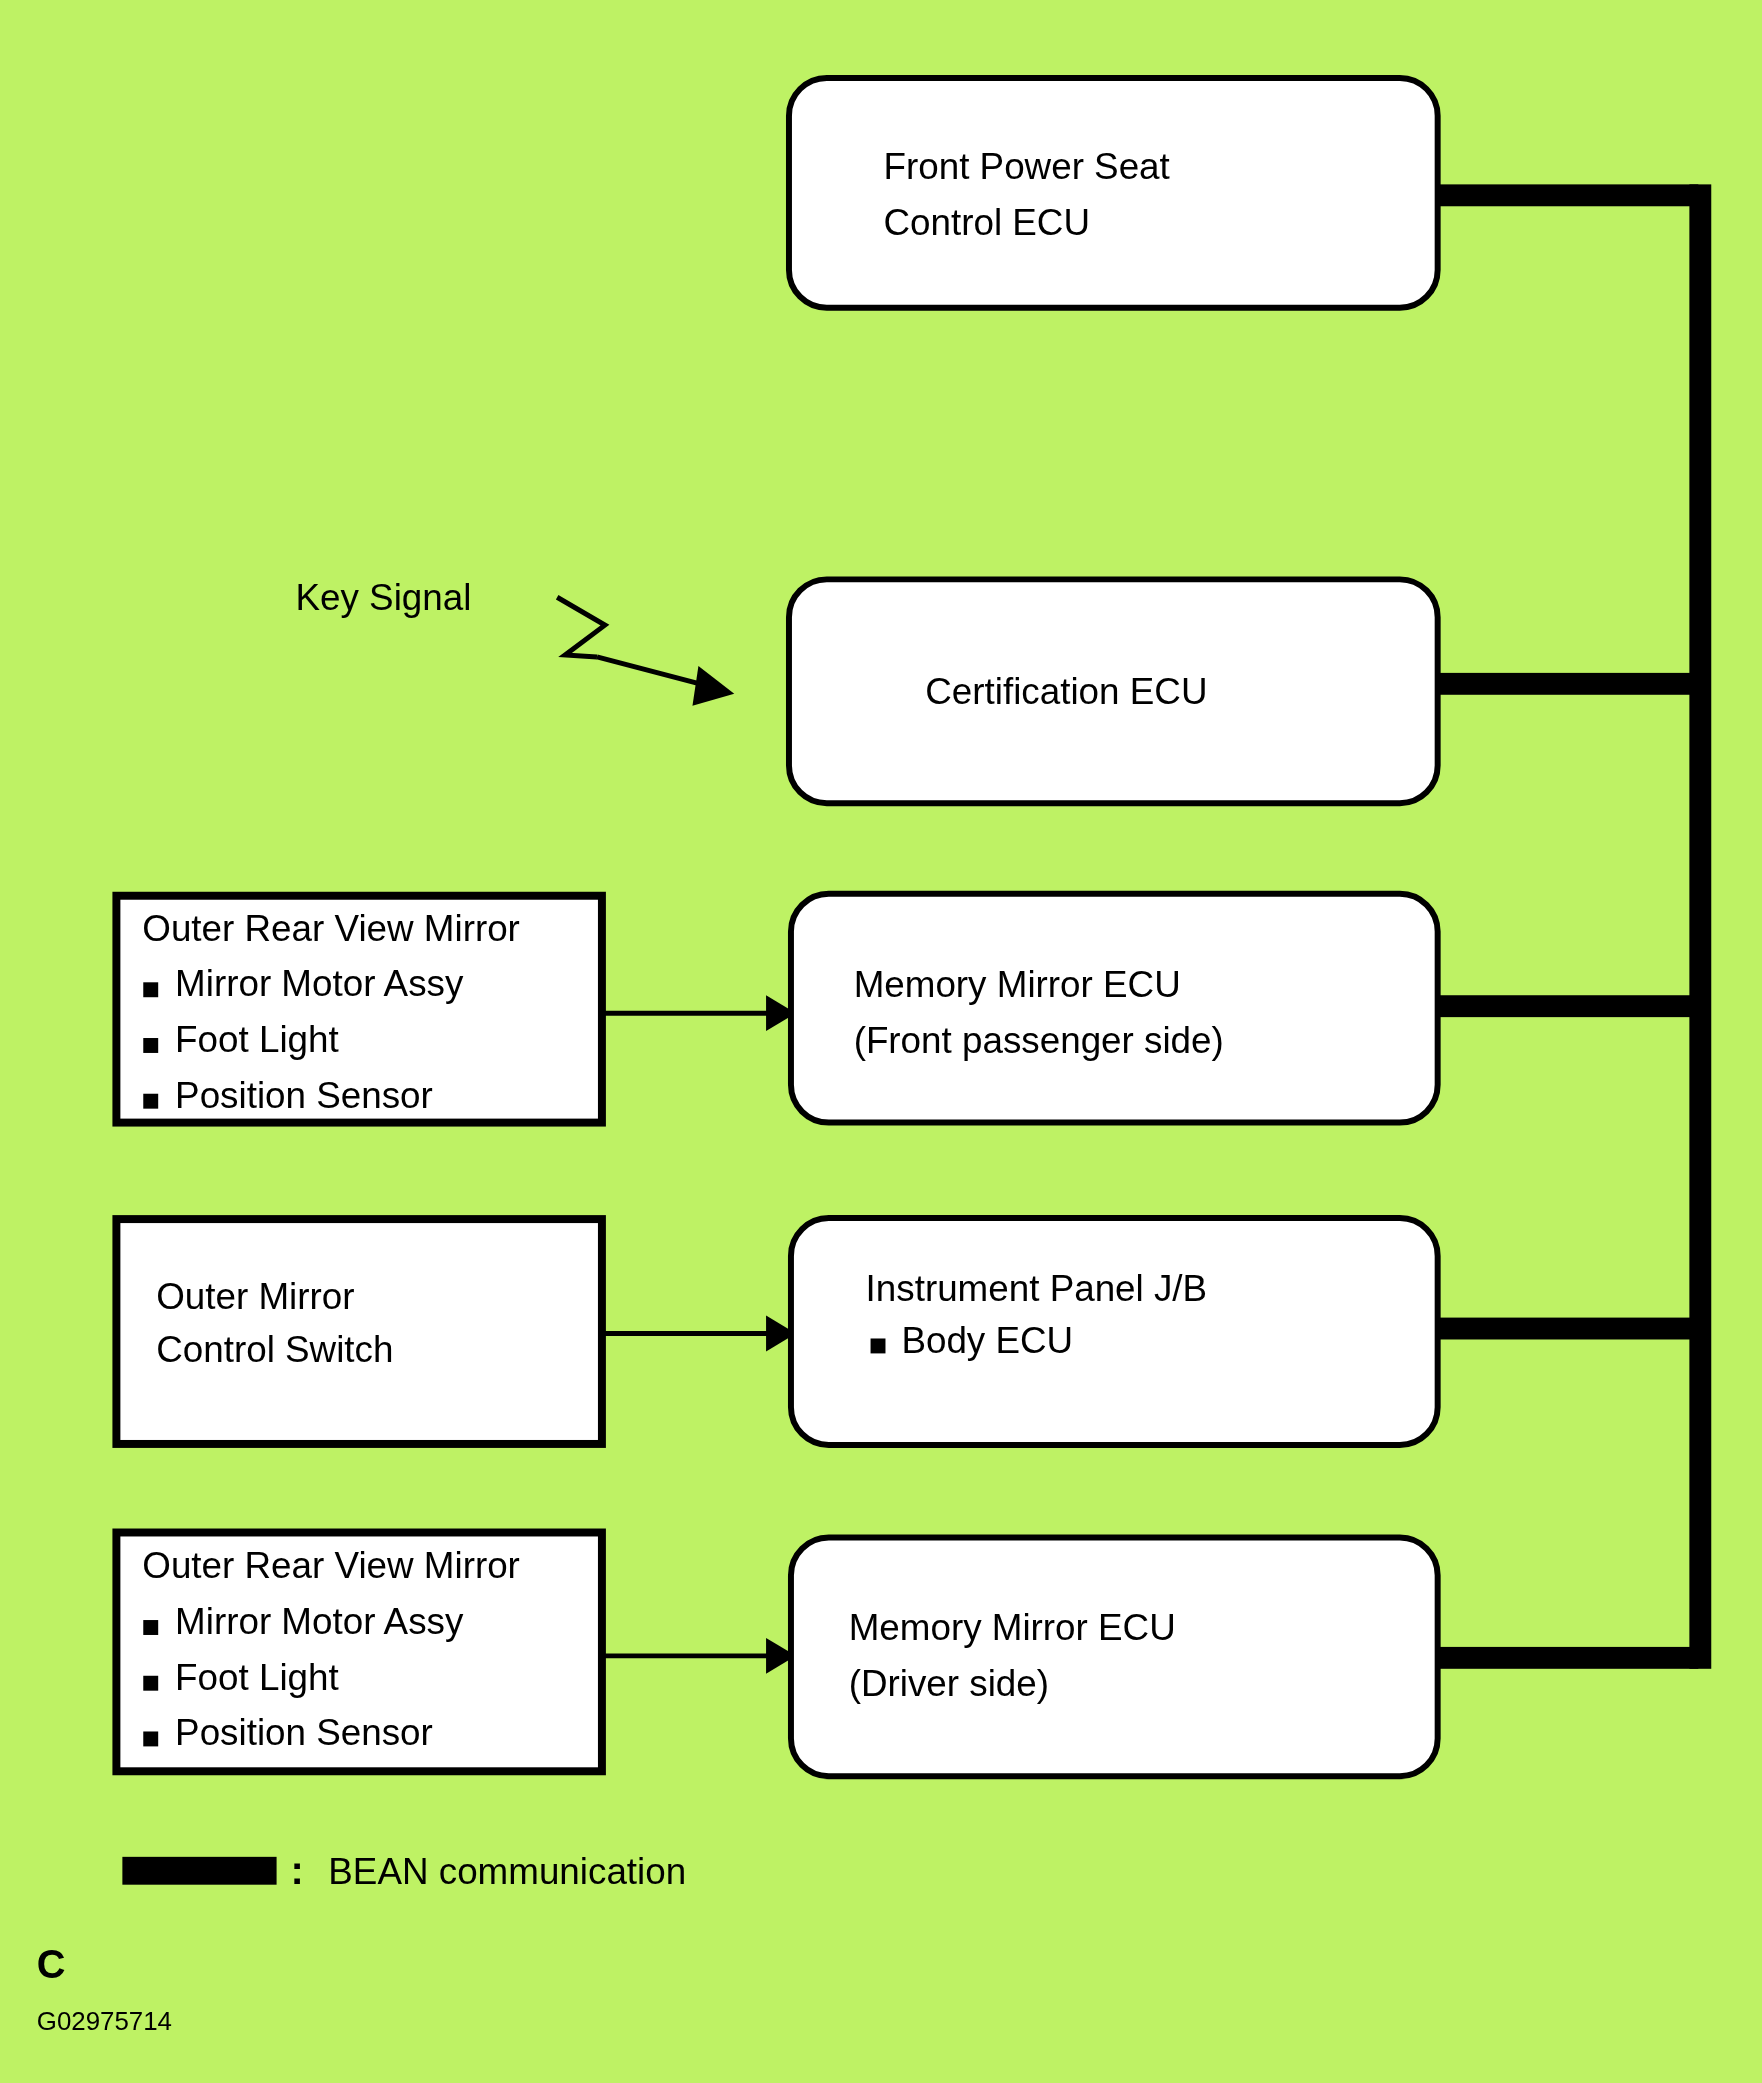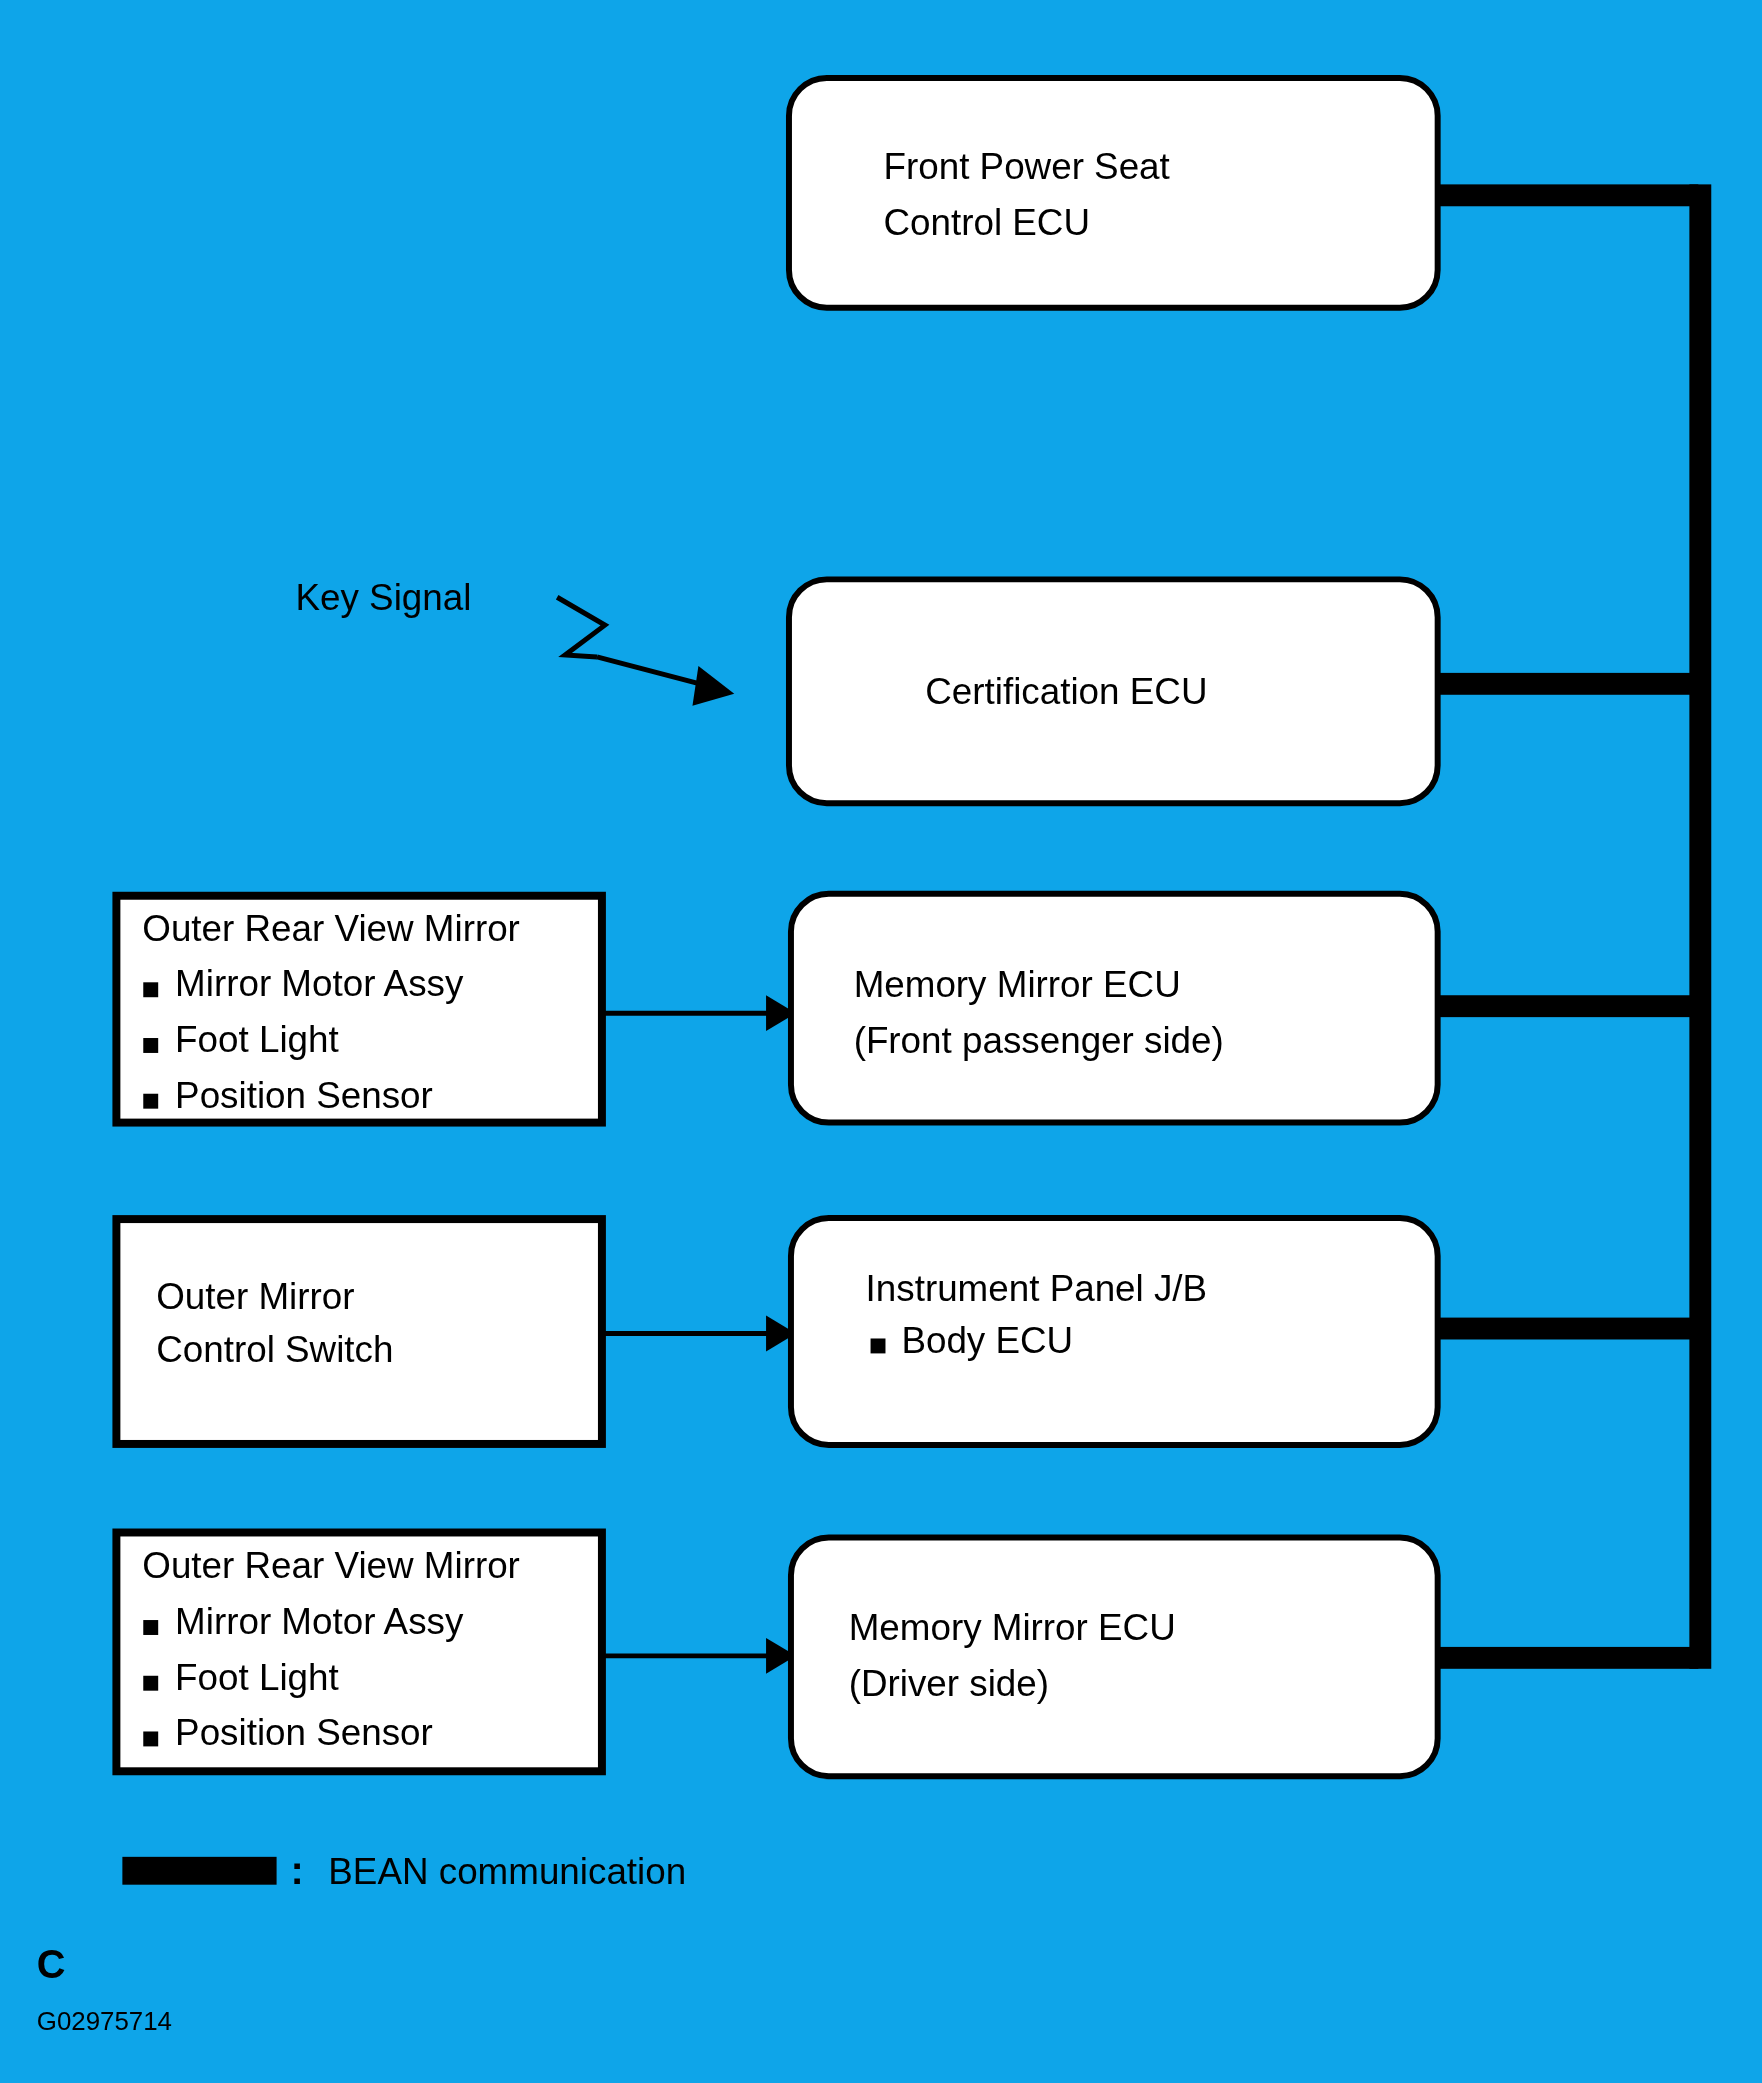--- a/index.html
+++ b/index.html
@@ -8,21 +8,21 @@
     background: #ffffff;
   }
   body {
     font-family: "Liberation Sans", sans-serif;
     color: #000000;
   }
   #diagram-root {
     position: relative;
     width: 1762px;
     height: 2084px;
-    background: #0ea5e9;
+    background: #bef264;
     overflow: hidden;
   }
   svg.canvas {
     position: absolute;
     top: 0;
     left: 0;
     width: 1762px;
     height: 2084px;
     display: block;
   }

